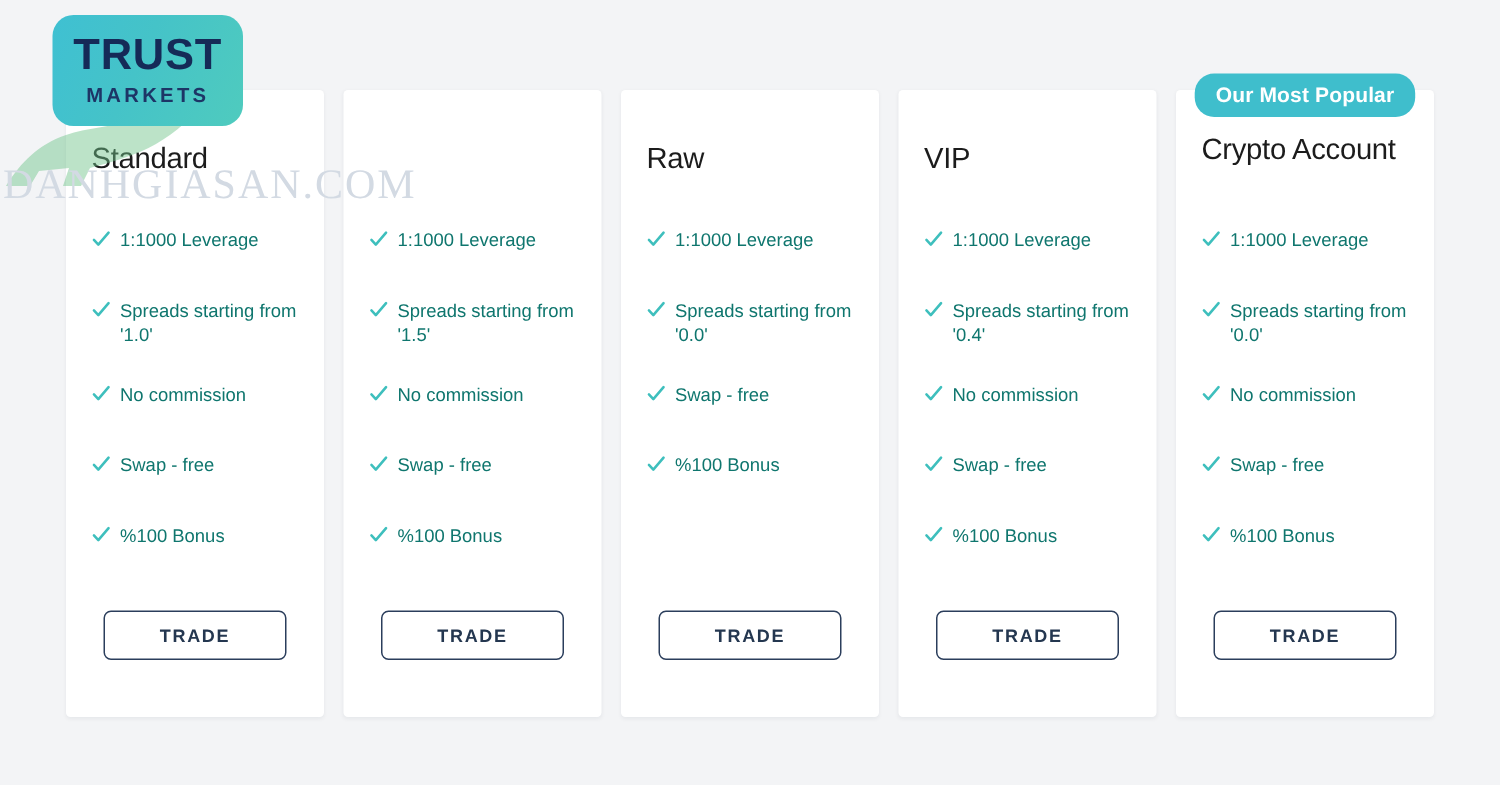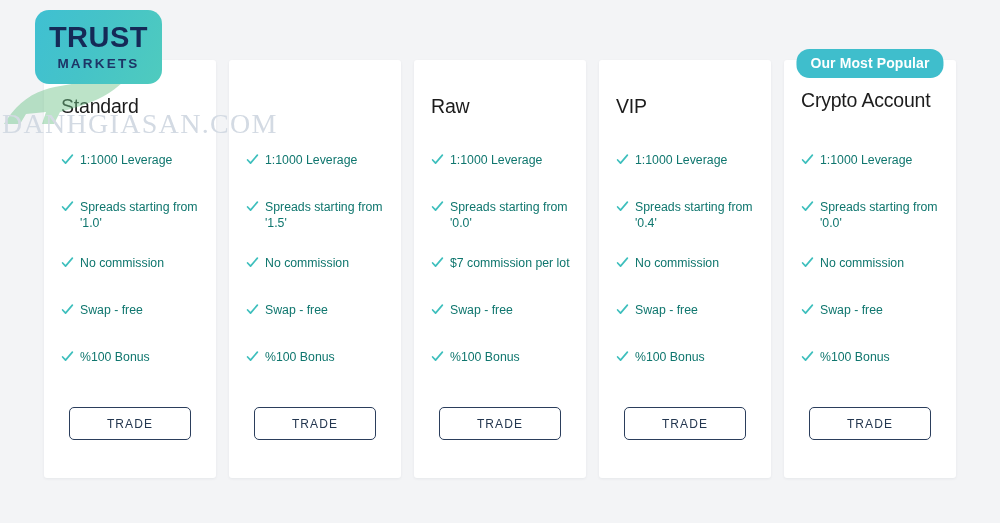--- a/index.html
+++ b/index.html
@@ -162,21 +162,21 @@
     transform: translateX(-50%);
     bottom: 38px;
     width: 122px;
     height: 33px;
     border: 1.4px solid #2b3e5c;
     border-radius: 5px;
     background: #ffffff;
     color: #243750;
     font-family: "Liberation Sans", sans-serif;
     font-size: 12px;
-    font-weight: normal;
+    font-weight: bold;
     letter-spacing: 1.1px;
     cursor: pointer;
     display: flex;
     align-items: center;
     justify-content: center;
   }
 </style>
 </head>
 <body>
 
@@ -298,28 +298,20 @@
           </span>
           <span class="feature-text">1:1000 Leverage</span>
         </li>
         <li class="feature-item tall">
           <span class="check-icon">
             <svg viewBox="0 0 16 16" width="13" height="13">
               <path d="M2 8.6 L5.6 12.4 L14 2.6" fill="none" stroke="#3ebfbd" stroke-width="2.1" stroke-linecap="round" stroke-linejoin="round"></path>
             </svg>
           </span>
           <span class="feature-text">Spreads starting from '0.0'</span>
-        </li>
-        <li class="feature-item">
-          <span class="check-icon">
-            <svg viewBox="0 0 16 16" width="13" height="13">
-              <path d="M2 8.6 L5.6 12.4 L14 2.6" fill="none" stroke="#3ebfbd" stroke-width="2.1" stroke-linecap="round" stroke-linejoin="round"></path>
-            </svg>
-          </span>
-          <span class="feature-text">$7 commission per lot</span>
         </li>
         <li class="feature-item">
           <span class="check-icon">
             <svg viewBox="0 0 16 16" width="13" height="13">
               <path d="M2 8.6 L5.6 12.4 L14 2.6" fill="none" stroke="#3ebfbd" stroke-width="2.1" stroke-linecap="round" stroke-linejoin="round"></path>
             </svg>
           </span>
           <span class="feature-text">Swap - free</span>
         </li>
         <li class="feature-item">

